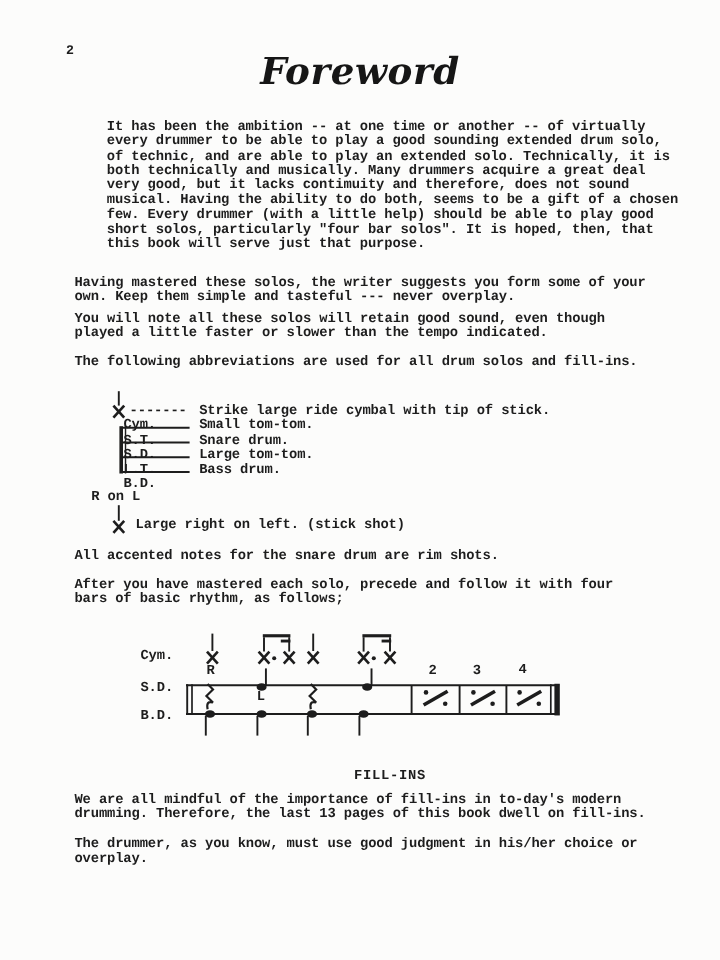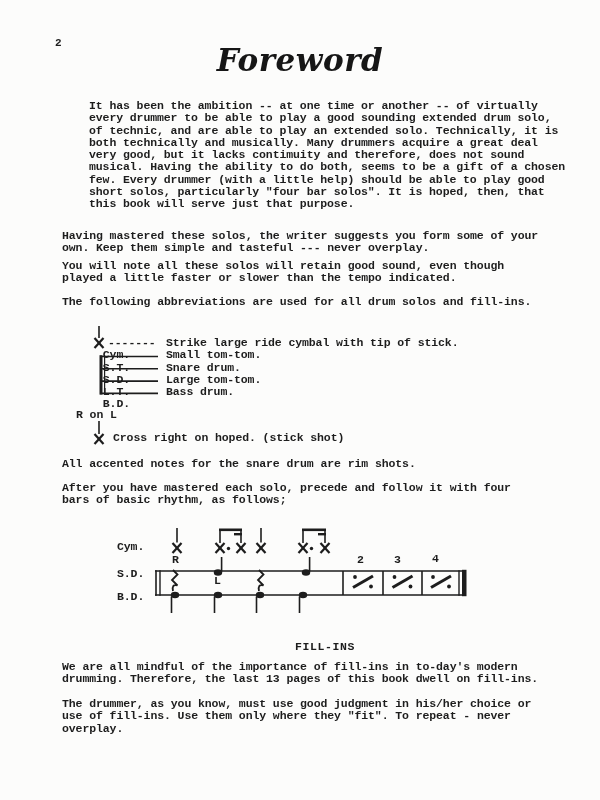--- a/index.html
+++ b/index.html
@@ -104,21 +104,21 @@
     <line class="stroke" x1="4" y1="43.4" x2="62" y2="43.4" stroke-width="1.6"></line>
   </svg>
 
   <div class="abs mono" style="left:76px; top:409px;">R on L</div>
 
   <svg class="abs" style="left:90px; top:419px;" width="18" height="28" viewBox="0 0 18 28">
     <line class="stroke" x1="9" y1="2" x2="9" y2="15" stroke-width="1.6"></line>
     <line class="stroke" x1="4.5" y1="15" x2="13.5" y2="25" stroke-width="2.2"></line>
     <line class="stroke" x1="13.5" y1="15" x2="4.5" y2="25" stroke-width="2.2"></line>
   </svg>
-  <div class="abs mono" style="left:113px; top:432px;">Cross right on hoped. (stick shot)</div>
+  <div class="abs mono" style="left:113px; top:432px;">Large right on left. (stick shot)</div>
 
   <div class="abs mono" style="left:62px; top:458px;"><span>All </span><span class="u">accented</span><span> notes for the snare drum are </span><span class="u">rim</span><span> </span><span class="u">shots.</span></div>
 
   <div class="abs" style="left:62px; top:482px;">
     <div class="mono">After you have mastered each solo, precede and follow it with four</div>
     <div class="mono">bars of basic rhythm, as follows;</div>
   </div>
 
   <svg class="abs" style="left:100px; top:525px;" width="380" height="100" viewBox="0 0 380 100">
 
@@ -198,17 +198,16 @@
 
   <div class="abs mono heading" style="left:295px; top:641px;">FILL-INS</div>
 
   <div class="abs" style="left:62px; top:661px;">
     <div class="mono">We are all mindful of the importance of fill-ins in to-day's modern</div>
     <div class="mono">drumming. Therefore, the last 13 pages of this book dwell on fill-ins.</div>
   </div>
 
   <div class="abs" style="left:62px; top:698px;">
     <div class="mono">The drummer, as you know, must use good judgment in his/her choice or</div>
-    <div class="mono"><span>use of fill-ins. Use them only where they "fit". To repeat - </span><span class="u">never</span></div>
     <div class="mono">overplay.</div>
   </div>
 
 </div>
 
 </body></html>

